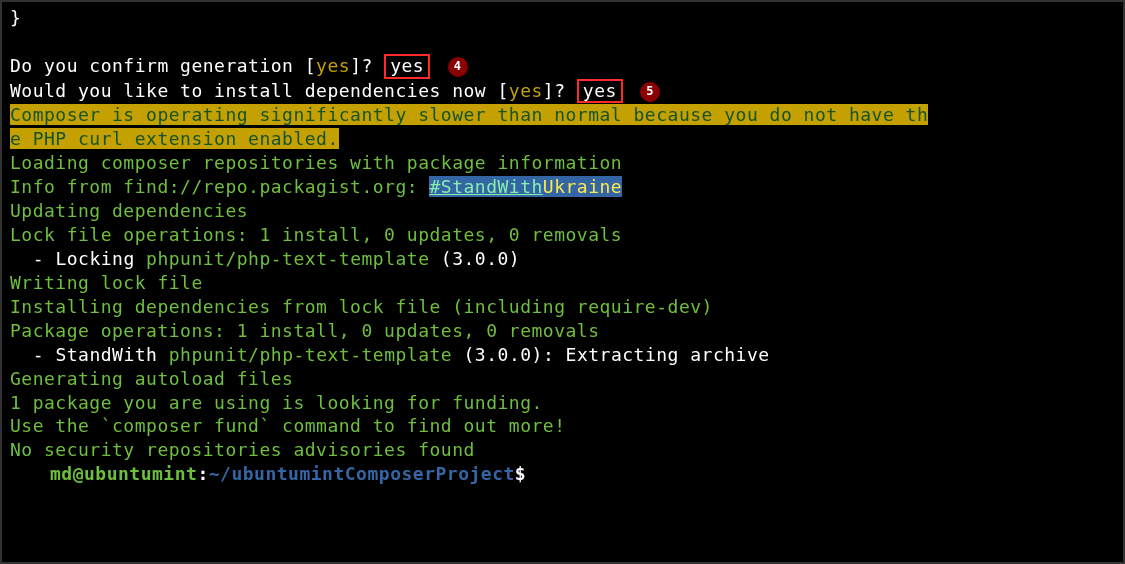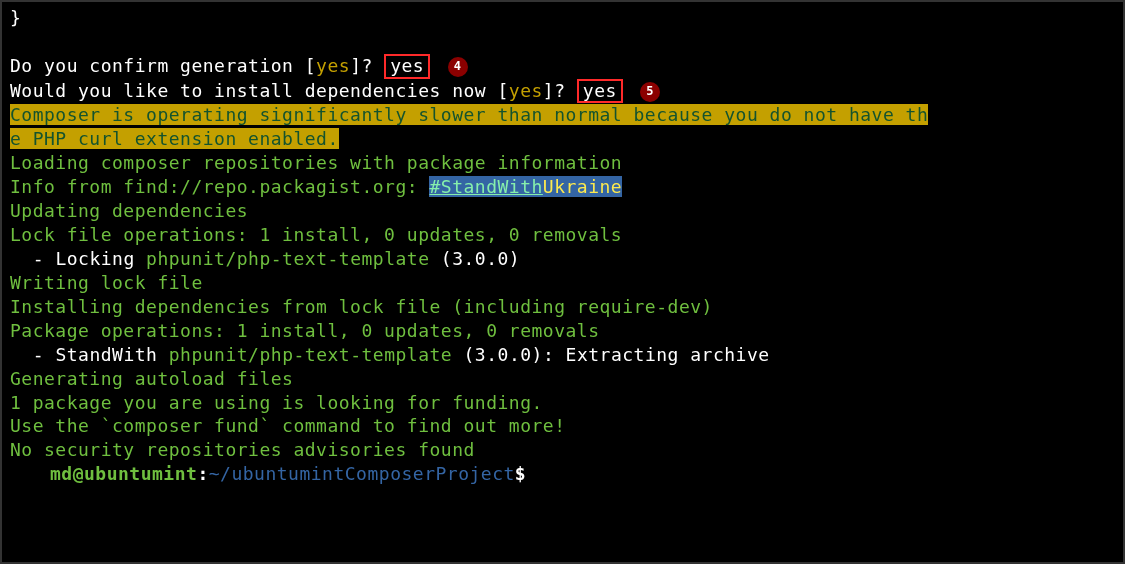--- a/index.html
+++ b/index.html
@@ -27,21 +27,21 @@
     position: relative;
   }
   .white  { color: #ffffff; }
   .boldwhite { color:#ffffff; font-weight:normal; }
   .yellow { color: #c4a000; }
   .green  { color: #6fbf3f; }
   .hl-yellow { background:#c4a000; color:#14532d; }
   .hl-blue-white { background:#3465a4; color:#86efac;text-decoration:underline; }
   .hl-blue-yellow { background:#3465a4; color:#fce94f; }
   .prompt-user { color:#6fbf3f; font-weight:bold;margin-left:40px; }
-  .prompt-path { color:#3465a4; font-weight:normal; }
+  .prompt-path { color:#3465a4; font-weight:bold; }
   .prompt-sep  { color:#ffffff; font-weight:bold; }
 
   .redbox {
     border: 2px solid #ff2a2a;
     padding: 0 4px;
     display: inline-block;
     line-height: 1.15;
   }
   .badge {
     display:inline-flex;

